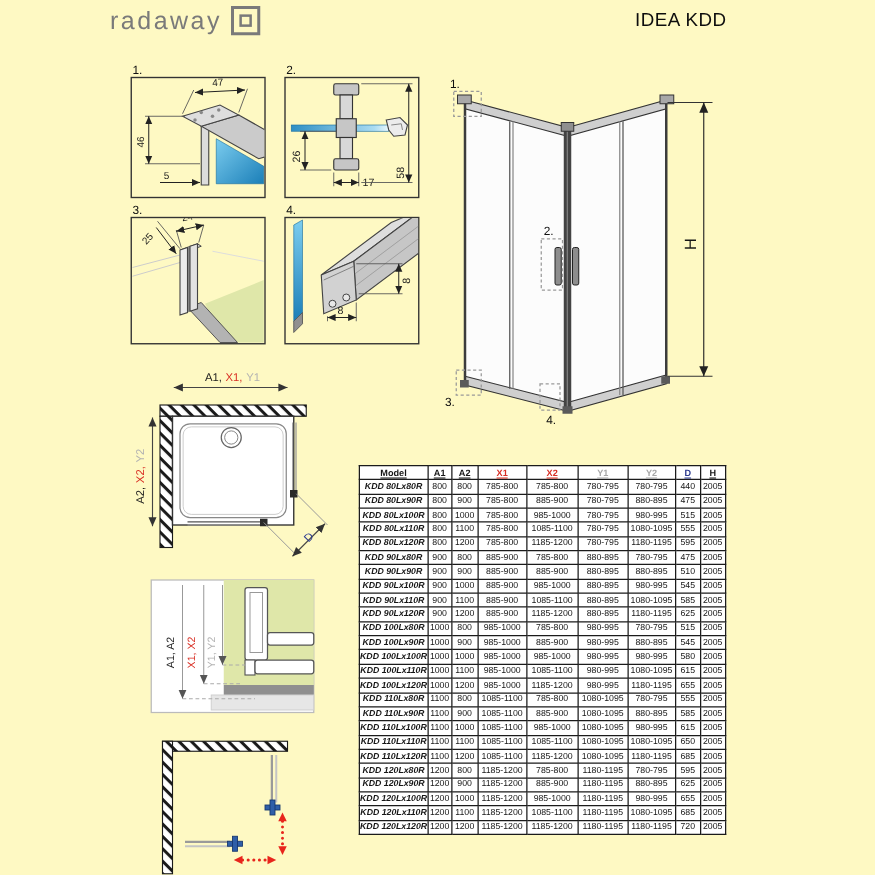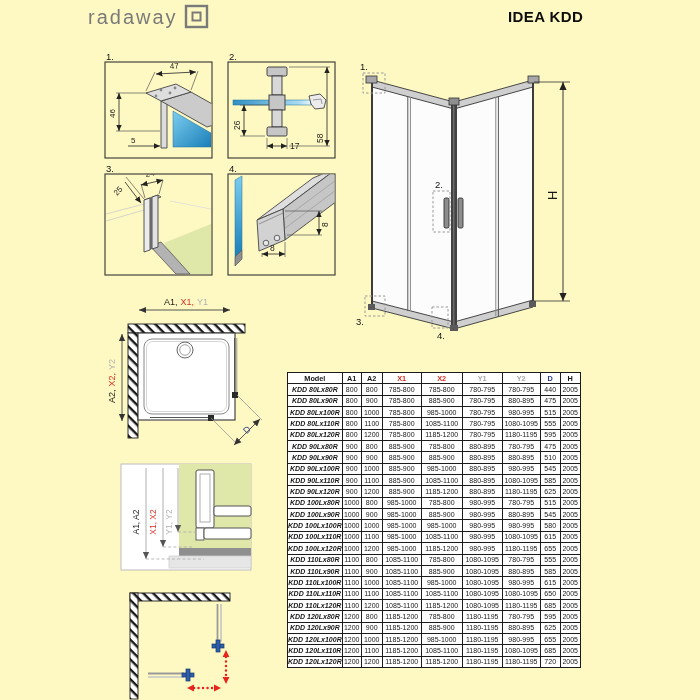--- a/index.html
+++ b/index.html
@@ -2,31 +2,31 @@
 <html><head>
 <meta charset="utf-8">
 <style>
   * { margin:0; padding:0; box-sizing:border-box; }
   html,body { width:700px; height:700px; background:#fff; overflow:hidden;
               font-family:"Liberation Sans", sans-serif; }
   .page { position:relative; width:700px; height:700px; background:#fef9c3; }
   .abs { position:absolute; }
   .logo { left:88px; top:4px; display:flex; align-items:center; gap:6px; }
   .logo-text { font-size:20px; letter-spacing:2px; color:#7a7a7a; font-weight:500; }
-  .page-title { left:508px; top:8px; font-size:15px; font-weight:bold; color:#0d0d0d; letter-spacing:.4px; }
+  .page-title { left:508px; top:8px; font-size:15px; font-weight:normal; color:#0d0d0d; letter-spacing:.4px; }
   svg text { font-family:"Liberation Sans", sans-serif; }
   .dim  { font-size:8px; fill:#1c1c1c; }
   .dim9 { font-size:8.5px; fill:#1c1c1c; }
   .callout { font-size:9.5px; fill:#111; }
   .lbl-a { fill:#1c1c1c; } .lbl-x { fill:#d93025; } .lbl-y { fill:#b2b2b2; } .lbl-d { fill:#2b3a90; }
   .frame { fill:none; stroke:#333; stroke-width:1.1; }
   table.sizes { position:absolute; left:287px; top:372px; border-collapse:collapse; table-layout:fixed; background:#fff; }
   .sizes th, .sizes td { border:1px solid #1b1b1b; font-size:7px; line-height:1; text-align:center;
                          height:11.35px; padding:0; white-space:nowrap; overflow:hidden; color:#161616; }
-  .sizes th { font-size:7.3px; font-weight:bold; }
+  .sizes th { font-size:7.3px; font-weight:bold;text-decoration:underline; }
   .sizes th.h-red { color:#d93025; } .sizes th.h-gray { color:#a8a8a8; } .sizes th.h-blue { color:#2b3a90; }
   .sizes td.model-cell { font-weight:bold; font-style:italic; }
 </style>
 </head>
 <body>
 
 <div class="page">
 
   <div class="abs logo">
     <span class="logo-text">radaway</span>

